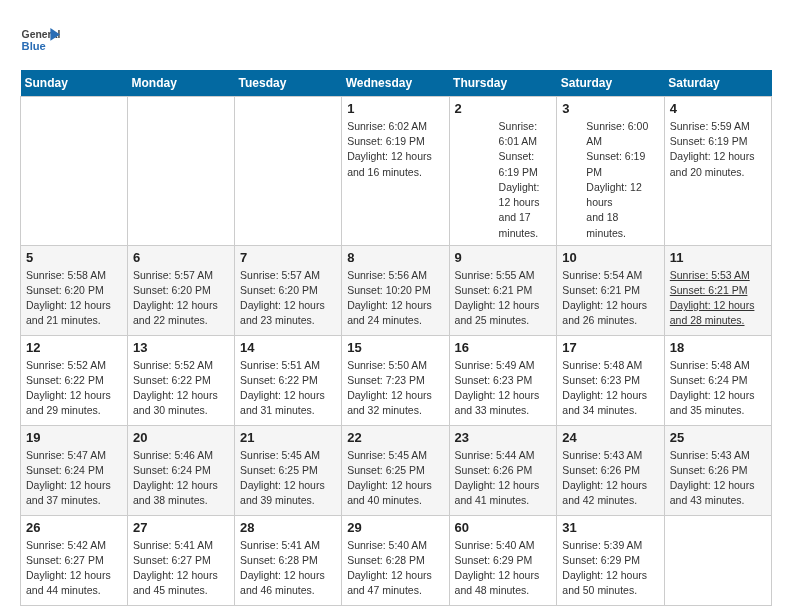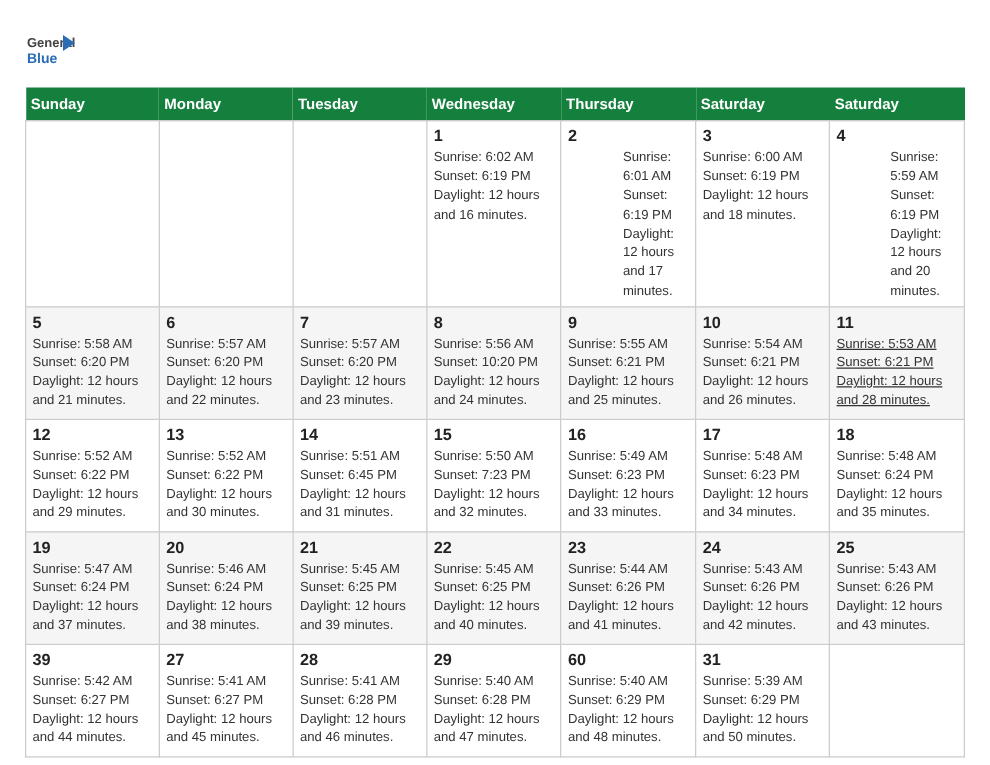--- a/index.html
+++ b/index.html
@@ -39,21 +39,21 @@
     .location {
       font-size: 15px;
       color: #444;
     }
     table {
       width: 100%;
       border-collapse: collapse;
       font-size: 11px;
     }
     thead tr th {
-      background: #15803d;
+      background: #0369a1;
       color: #fff;
       padding: 6px 4px;
       text-align: left;
       font-size: 12px;
       font-weight: bold;
     }
     tbody tr td {
       border: 1px solid #ccc;
       vertical-align: top;
       padding: 4px 5px;
@@ -123,28 +123,28 @@
         </td>
         <td>
           <div class="day-num">2</div>
           <div class="cell-text" style="white-space: pre-line; margin-left: 44px;">Sunrise: 6:01 AM
 Sunset: 6:19 PM
 Daylight: 12 hours
 and 17 minutes.</div>
         </td>
         <td>
           <div class="day-num">3</div>
-          <div class="cell-text" style="white-space: pre-line;">Sunrise: 6:00 AM
+          <div class="cell-text" style="white-space: pre-line; margin-left: 24px;">Sunrise: 6:00 AM
 Sunset: 6:19 PM
 Daylight: 12 hours
 and 18 minutes.</div>
         </td>
         <td>
           <div class="day-num">4</div>
-          <div class="cell-text" style="white-space: pre-line; margin-left: 43px;">Sunrise: 5:59 AM
+          <div class="cell-text" style="white-space: pre-line;">Sunrise: 5:59 AM
 Sunset: 6:19 PM
 Daylight: 12 hours
 and 20 minutes.</div>
         </td>
       </tr>
       <tr>
         <td>
           <div class="day-num">5</div>
           <div class="cell-text" style="white-space: pre-line;">Sunrise: 5:58 AM
 Sunset: 6:20 PM
@@ -205,21 +205,21 @@
         <td>
           <div class="day-num">13</div>
           <div class="cell-text" style="white-space: pre-line;">Sunrise: 5:52 AM
 Sunset: 6:22 PM
 Daylight: 12 hours
 and 30 minutes.</div>
         </td>
         <td>
           <div class="day-num">14</div>
           <div class="cell-text" style="white-space: pre-line;">Sunrise: 5:51 AM
-Sunset: 6:45 PM
+Sunset: 6:22 PM
 Daylight: 12 hours
 and 31 minutes.</div>
         </td>
         <td>
           <div class="day-num">15</div>
           <div class="cell-text" style="white-space: pre-line;">Sunrise: 5:50 AM
 Sunset: 7:23 PM
 Daylight: 12 hours
 and 32 minutes.</div>
         </td>
@@ -291,21 +291,21 @@
         <td>
           <div class="day-num">25</div>
           <div class="cell-text" style="white-space: pre-line;">Sunrise: 5:43 AM
 Sunset: 6:26 PM
 Daylight: 12 hours
 and 43 minutes.</div>
         </td>
       </tr>
       <tr>
         <td>
-          <div class="day-num">39</div>
+          <div class="day-num">26</div>
           <div class="cell-text" style="white-space: pre-line;">Sunrise: 5:42 AM
 Sunset: 6:27 PM
 Daylight: 12 hours
 and 44 minutes.</div>
         </td>
         <td>
           <div class="day-num">27</div>
           <div class="cell-text" style="white-space: pre-line;">Sunrise: 5:41 AM
 Sunset: 6:27 PM
 Daylight: 12 hours

